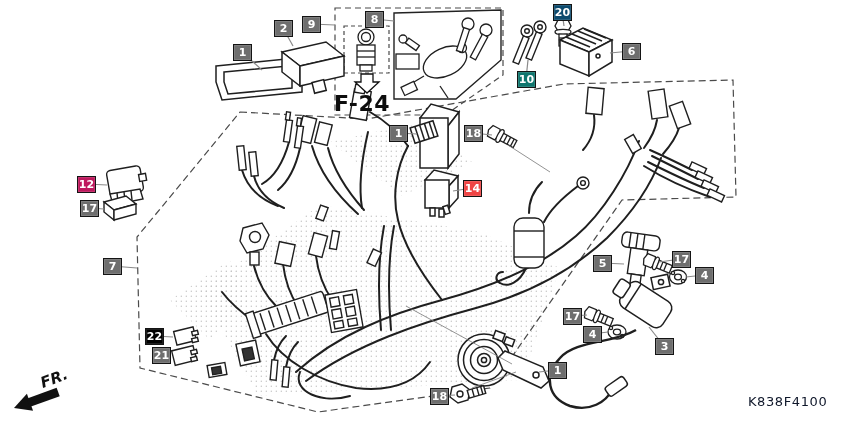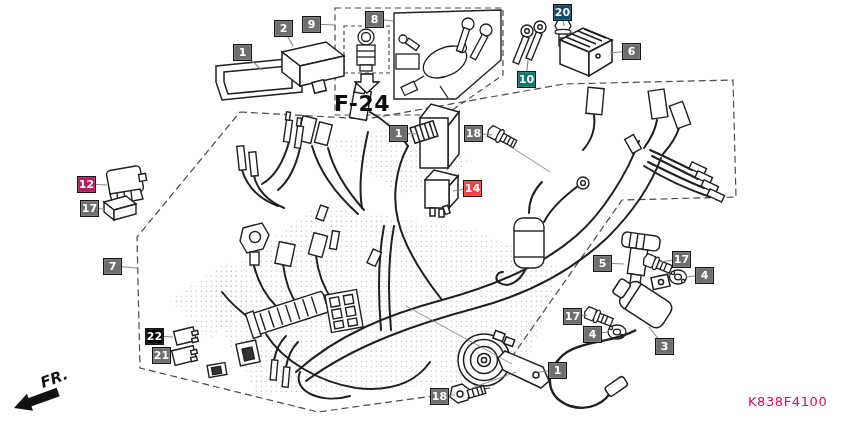--- a/index.html
+++ b/index.html
@@ -5,21 +5,21 @@
   html,body{margin:0;padding:0;background:#ffffff;}
   #stage{position:relative;width:842px;height:421px;background:#fff;overflow:hidden;
          font-family:"DejaVu Sans",sans-serif;}
   svg.layer{position:absolute;left:0;top:0;}
   #leaders{pointer-events:none;}
   .callout{position:absolute;width:19px;height:17px;background:#6e6e6e;border:1px solid #141414;
            box-sizing:border-box;color:#fff;font:bold 11px/15px "DejaVu Sans",sans-serif;
            text-align:center;cursor:pointer;box-shadow:inset 0 0 0 1px rgba(255,255,255,.12);}
   #fref{position:absolute;left:334px;top:91px;font-weight:bold;font-size:22px;color:#0d0d0d;
         letter-spacing:.5px;cursor:pointer;}
-  #pcode{position:absolute;left:748px;top:394px;font-size:13px;color:#be185d;letter-spacing:.6px;}
+  #pcode{position:absolute;left:748px;top:394px;font-size:13px;color:#0f172a;letter-spacing:.6px;}
 </style>
 </head>
 <body>
 
 <div id="stage">
 
 <svg class="layer" width="842" height="421" viewBox="0 0 842 421">
   <defs>
     <pattern id="dots" width="5" height="5" patternUnits="userSpaceOnUse">
       <circle cx="1.3" cy="1.3" r="0.7" fill="#c3c3c3"></circle>

